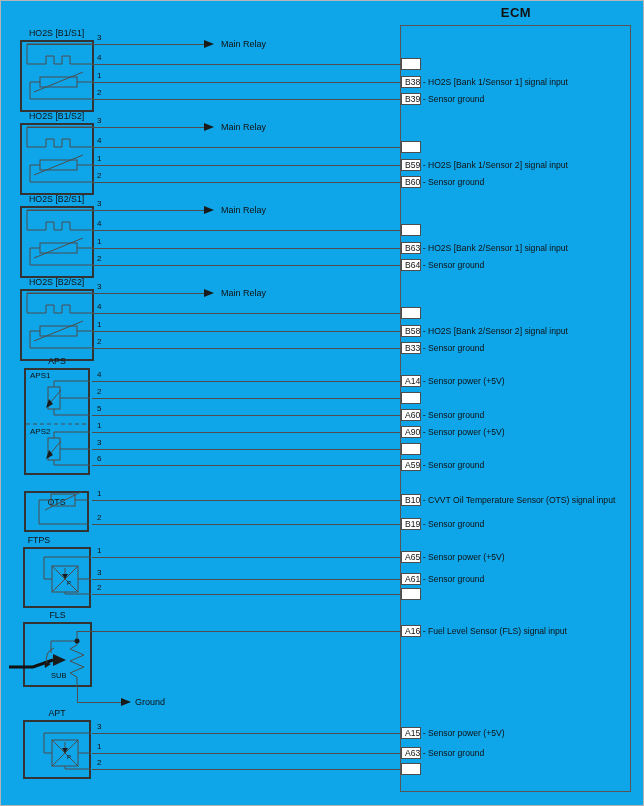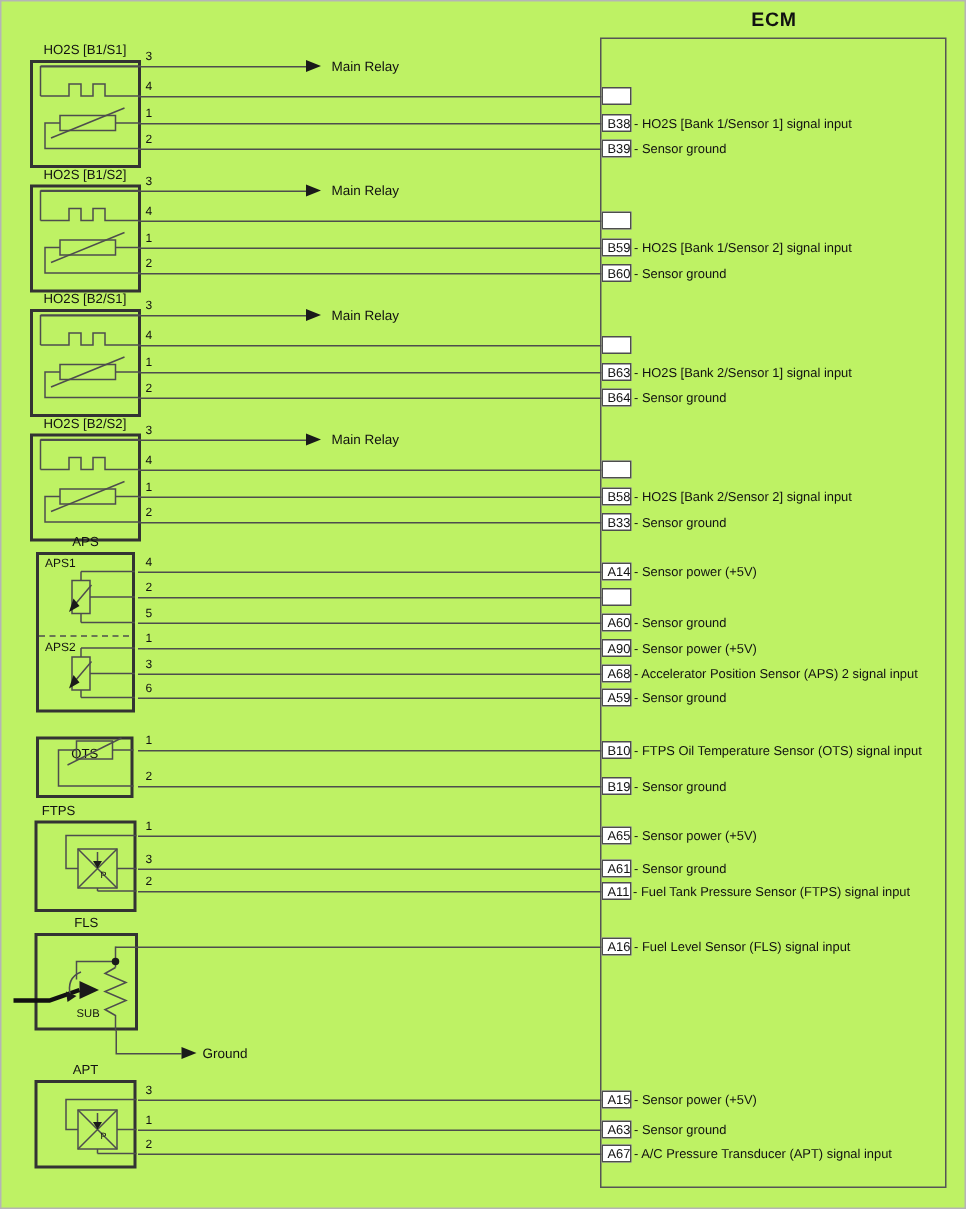--- a/index.html
+++ b/index.html
@@ -1,16 +1,16 @@
 <!DOCTYPE html>
 <html><head>
 <meta charset="utf-8">
 <style>
   html,body{margin:0;padding:0;background:#fff}
-  .stage{position:relative;width:644px;height:806px;background:#bef264;
+  .stage{position:relative;width:644px;height:806px;background:#0ea5e9;
          font-family:"Liberation Sans",sans-serif;color:#111;
          border:1px solid #b5b5b5;box-sizing:border-box;overflow:hidden}
   .ecm-title{position:absolute;left:399px;top:4px;width:232px;text-align:center;
              font-size:13px;font-weight:bold;letter-spacing:.5px}
   .ecm-box{position:absolute;left:399px;top:24px;width:231px;height:767px;
            border:1px solid #555;box-sizing:border-box}
   .w{position:absolute;height:1px;background:#4d4d4d}
   .vw{position:absolute;width:1px;background:#4d4d4d}
   .t{position:absolute;left:400px;width:20px;height:12px;border:1px solid #4d4d4d;
      background:#fff;box-sizing:border-box}
@@ -245,25 +245,22 @@
   <div class="pl" style="top:92px">B39 - Sensor ground</div>
   <div class="pl" style="top:158px">B59 - HO2S [Bank 1/Sensor 2] signal input</div>
   <div class="pl" style="top:175px">B60 - Sensor ground</div>
   <div class="pl" style="top:241px">B63 - HO2S [Bank 2/Sensor 1] signal input</div>
   <div class="pl" style="top:258px">B64 - Sensor ground</div>
   <div class="pl" style="top:324px">B58 - HO2S [Bank 2/Sensor 2] signal input</div>
   <div class="pl" style="top:341px">B33 - Sensor ground</div>
   <div class="pl" style="top:374px">A14 - Sensor power (+5V)</div>
   <div class="pl" style="top:408px">A60 - Sensor ground</div>
   <div class="pl" style="top:425px">A90 - Sensor power (+5V)</div>
-  <div class="pl" style="top:442px">A68 - Accelerator Position Sensor (APS) 2 signal input</div>
   <div class="pl" style="top:458px">A59 - Sensor ground</div>
-  <div class="pl" style="top:493px">B10 - FTPS Oil Temperature Sensor (OTS) signal input</div>
+  <div class="pl" style="top:493px">B10 - CVVT Oil Temperature Sensor (OTS) signal input</div>
   <div class="pl" style="top:517px">B19 - Sensor ground</div>
   <div class="pl" style="top:550px">A65 - Sensor power (+5V)</div>
   <div class="pl" style="top:572px">A61 - Sensor ground</div>
-  <div class="pl" style="top:587px">A11 - Fuel Tank Pressure Sensor (FTPS) signal input</div>
   <div class="pl" style="top:624px">A16 - Fuel Level Sensor (FLS) signal input</div>
   <div class="pl" style="top:726px">A15 - Sensor power (+5V)</div>
   <div class="pl" style="top:746px">A63 - Sensor ground</div>
-  <div class="pl" style="top:762px">A67 - A/C Pressure Transducer (APT) signal input</div>
 
 </div>
 
 </body></html>

